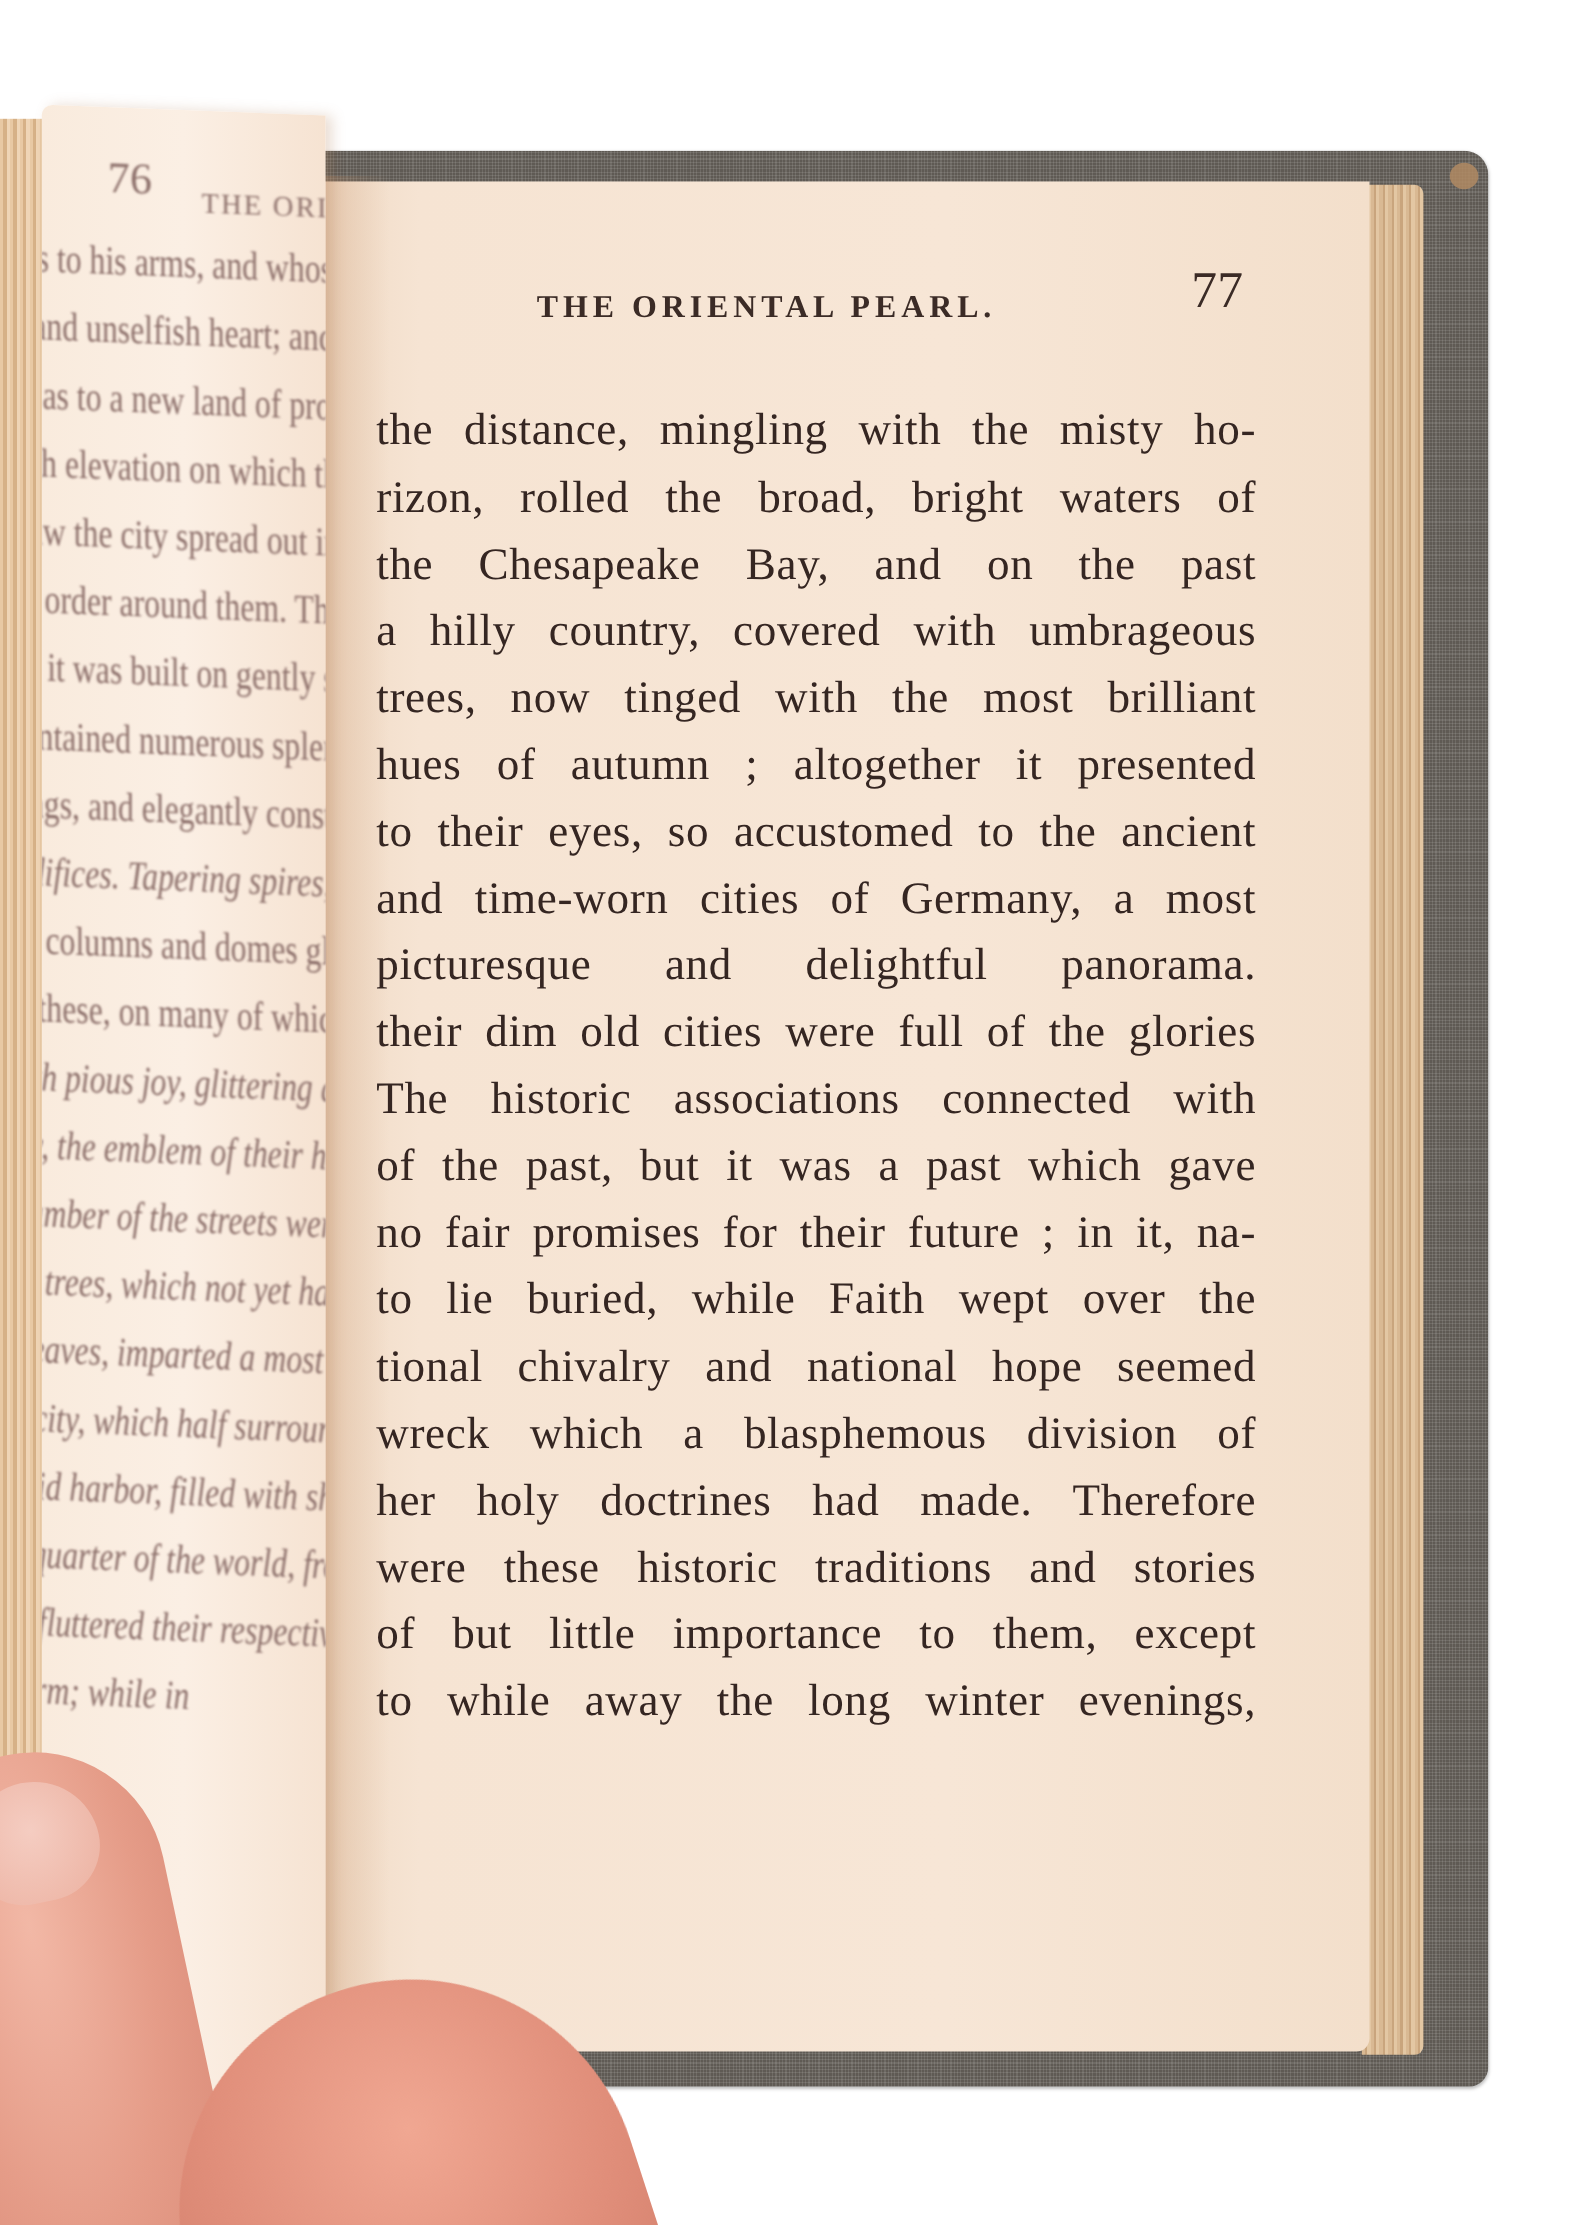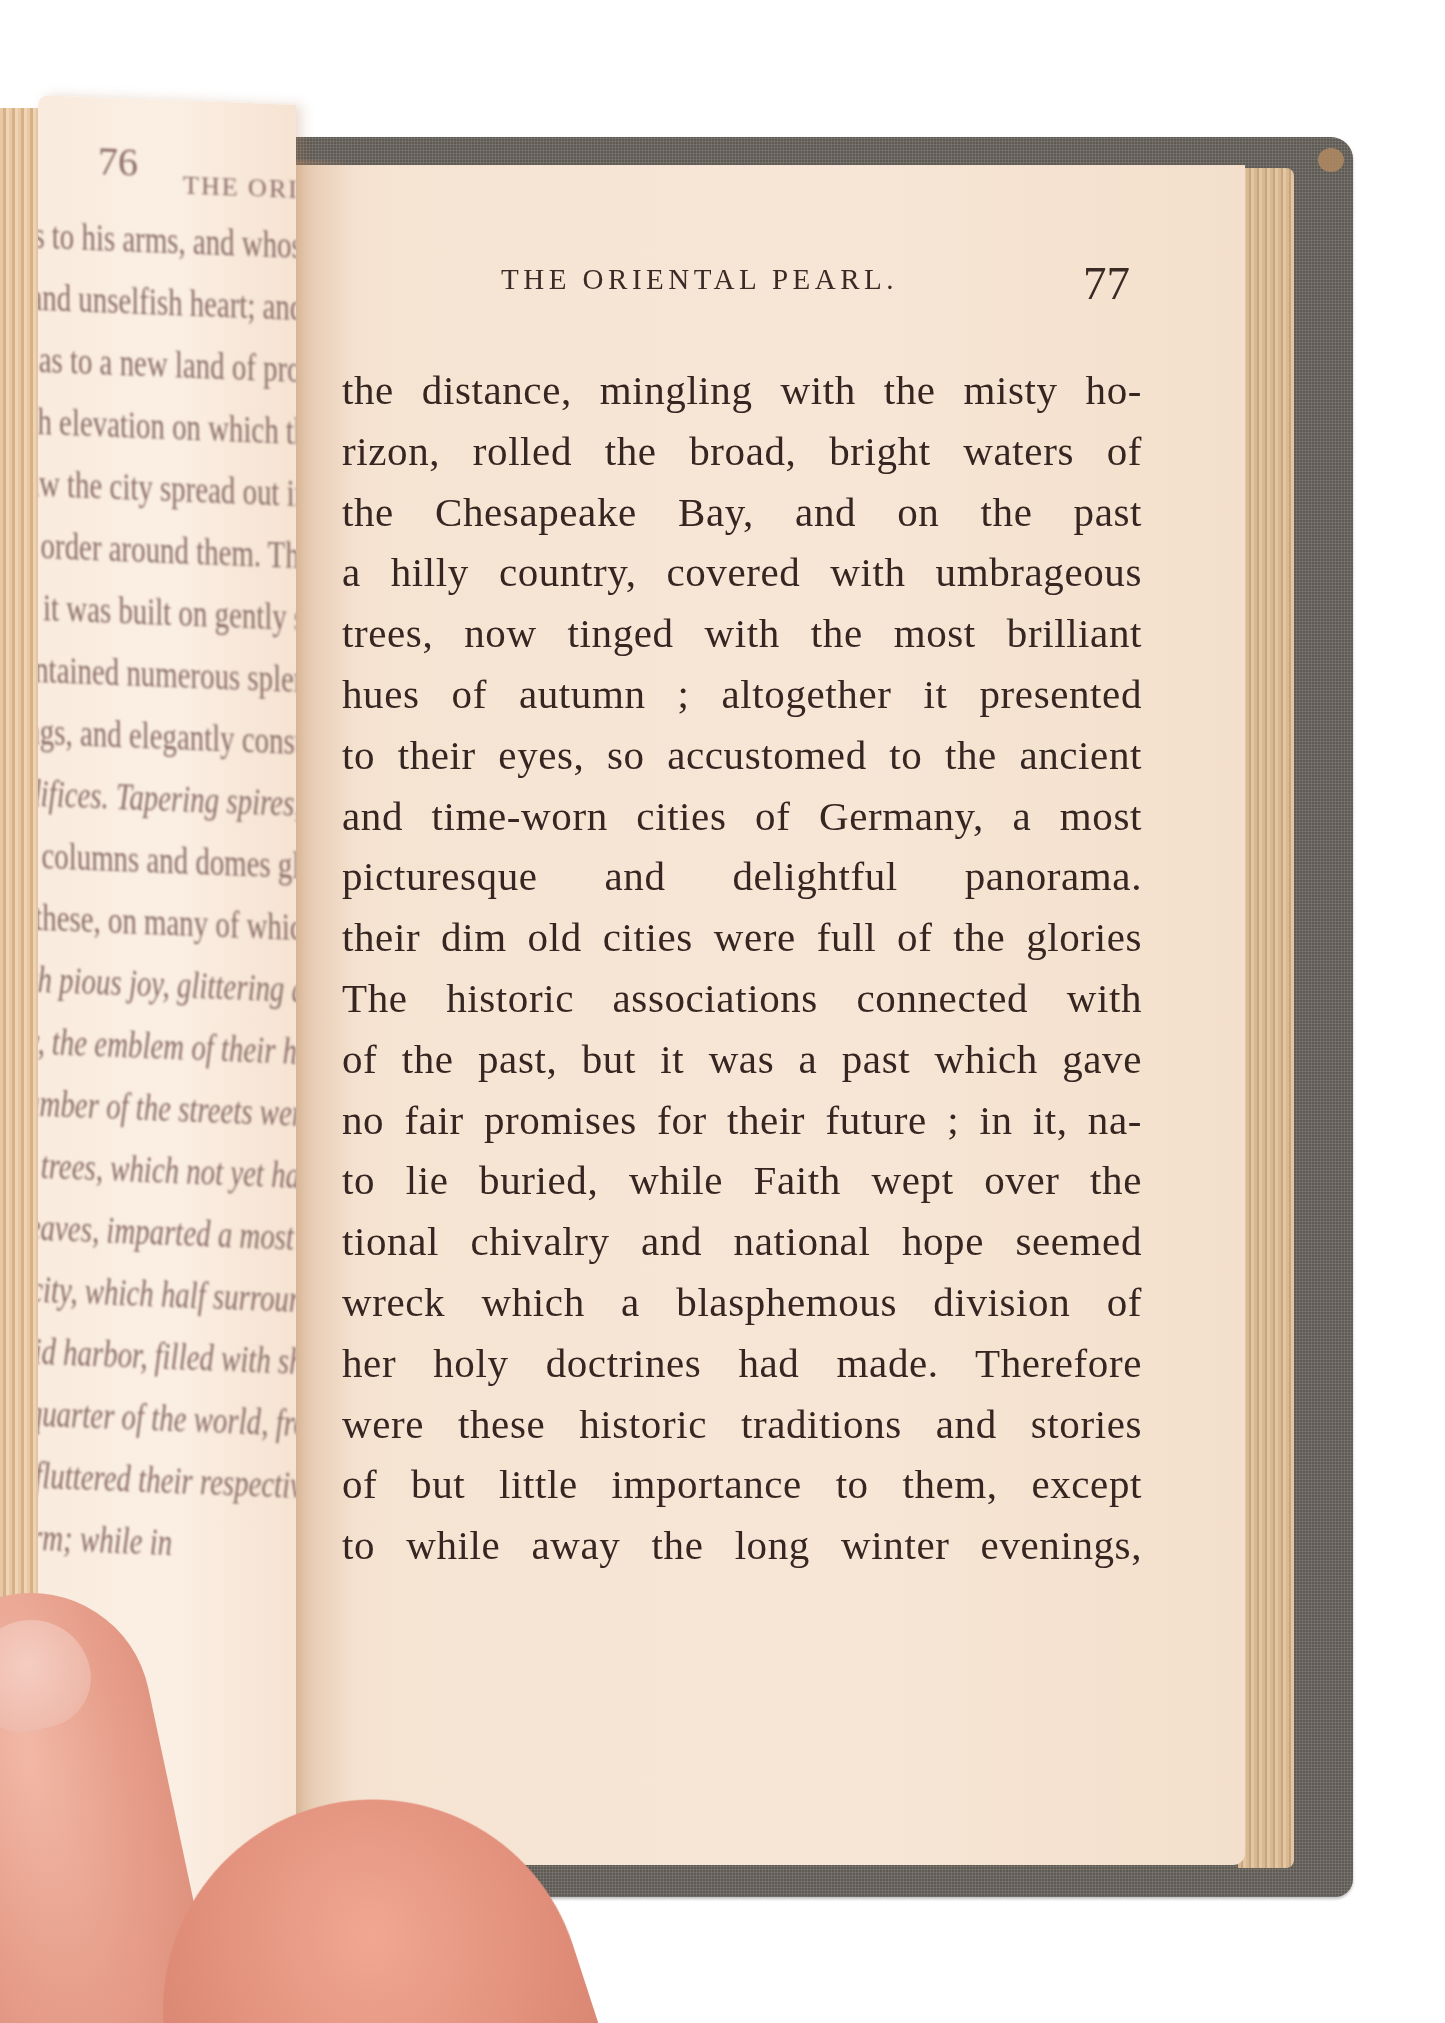--- a/index.html
+++ b/index.html
@@ -34,26 +34,27 @@
   }
 
   
   .right-page {
     left:285px; top:165px; width:960px; height:1700px;
     background:linear-gradient(90deg, #efd9c4 0%, #f6e4d3 10%, #f7e6d6 60%, #f3dfcb 100%);
     border-radius:0 0 12px 0;
   }
 
   .running-head {
-    left:501px; top:263px; width:500px; height:40px;
+    left:488px; top:263px; width:500px; height:40px;
     font-size:29px; letter-spacing:4.5px; color:#3b2b26;
     white-space:nowrap;
+    font-weight:bold;
   }
   .page-number {
-    left:1083px; top:256px; width:70px; height:50px;
+    left:1083px; top:237px; width:70px; height:50px;
     font-size:47px; color:#3b2b26; white-space:nowrap;
   }
 
   .body-text {
     left:342px; top:360px; width:800px;
   }
   .body-line {
     height:60.8px; line-height:60.8px;
     font-size:41px; color:#352622;
     text-align:justify; text-align-last:justify;

